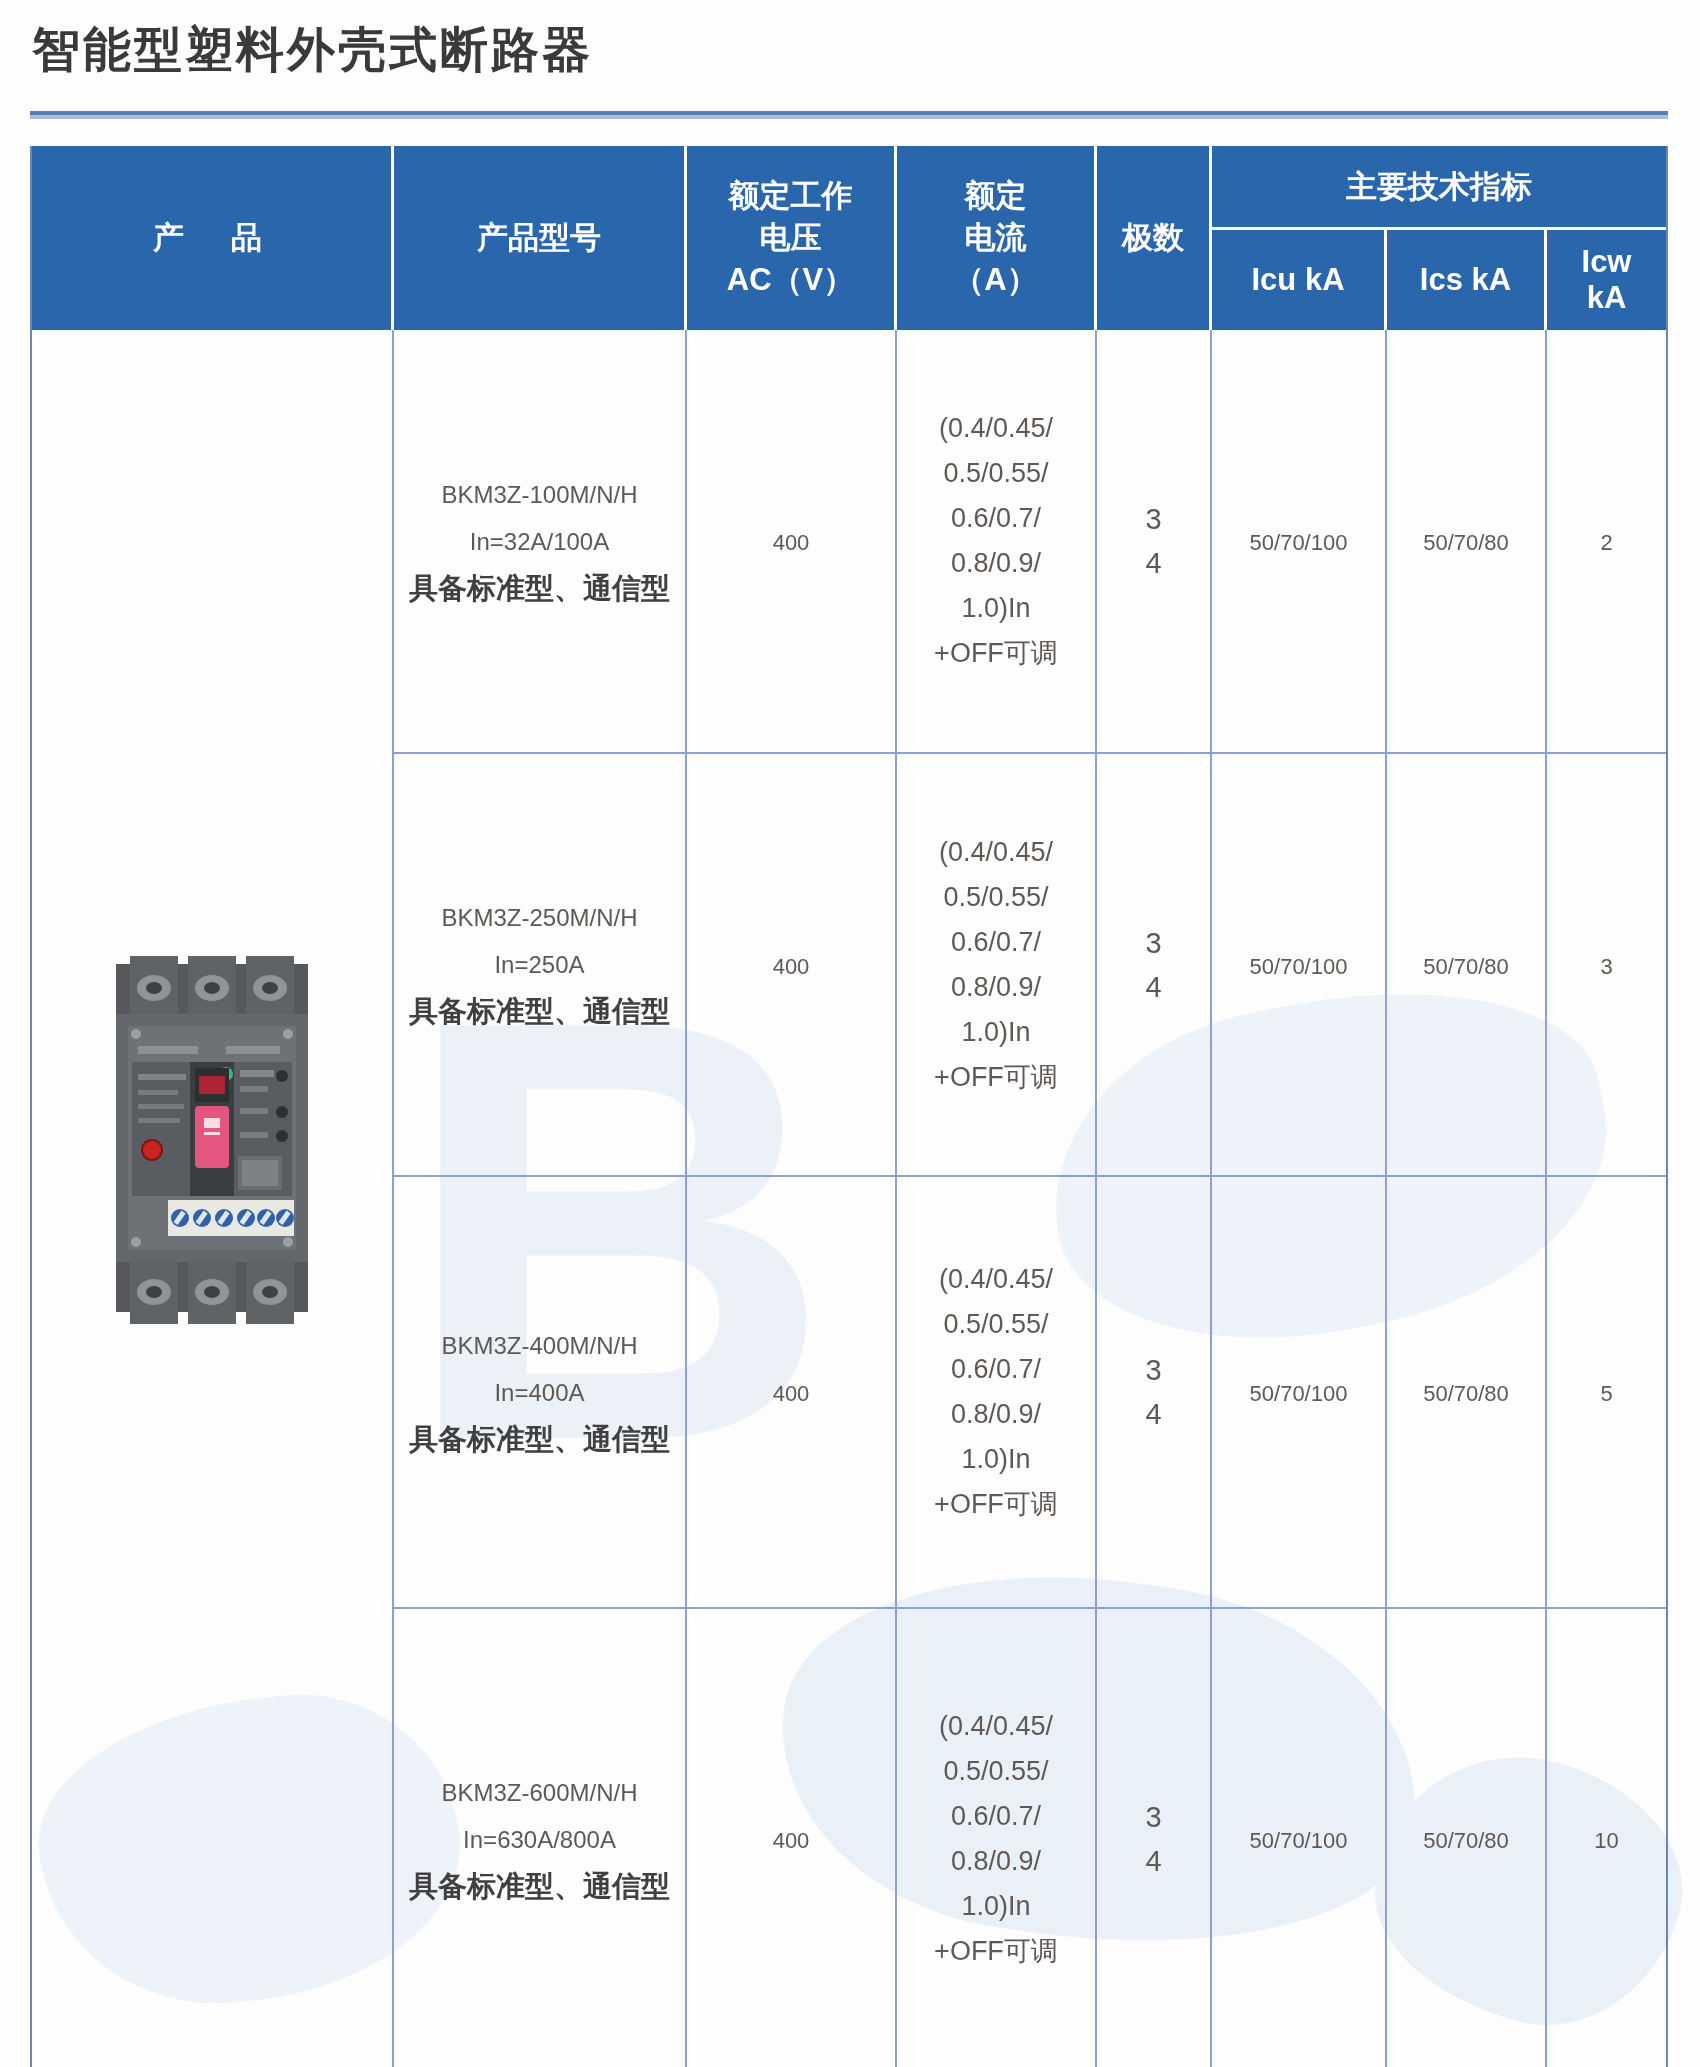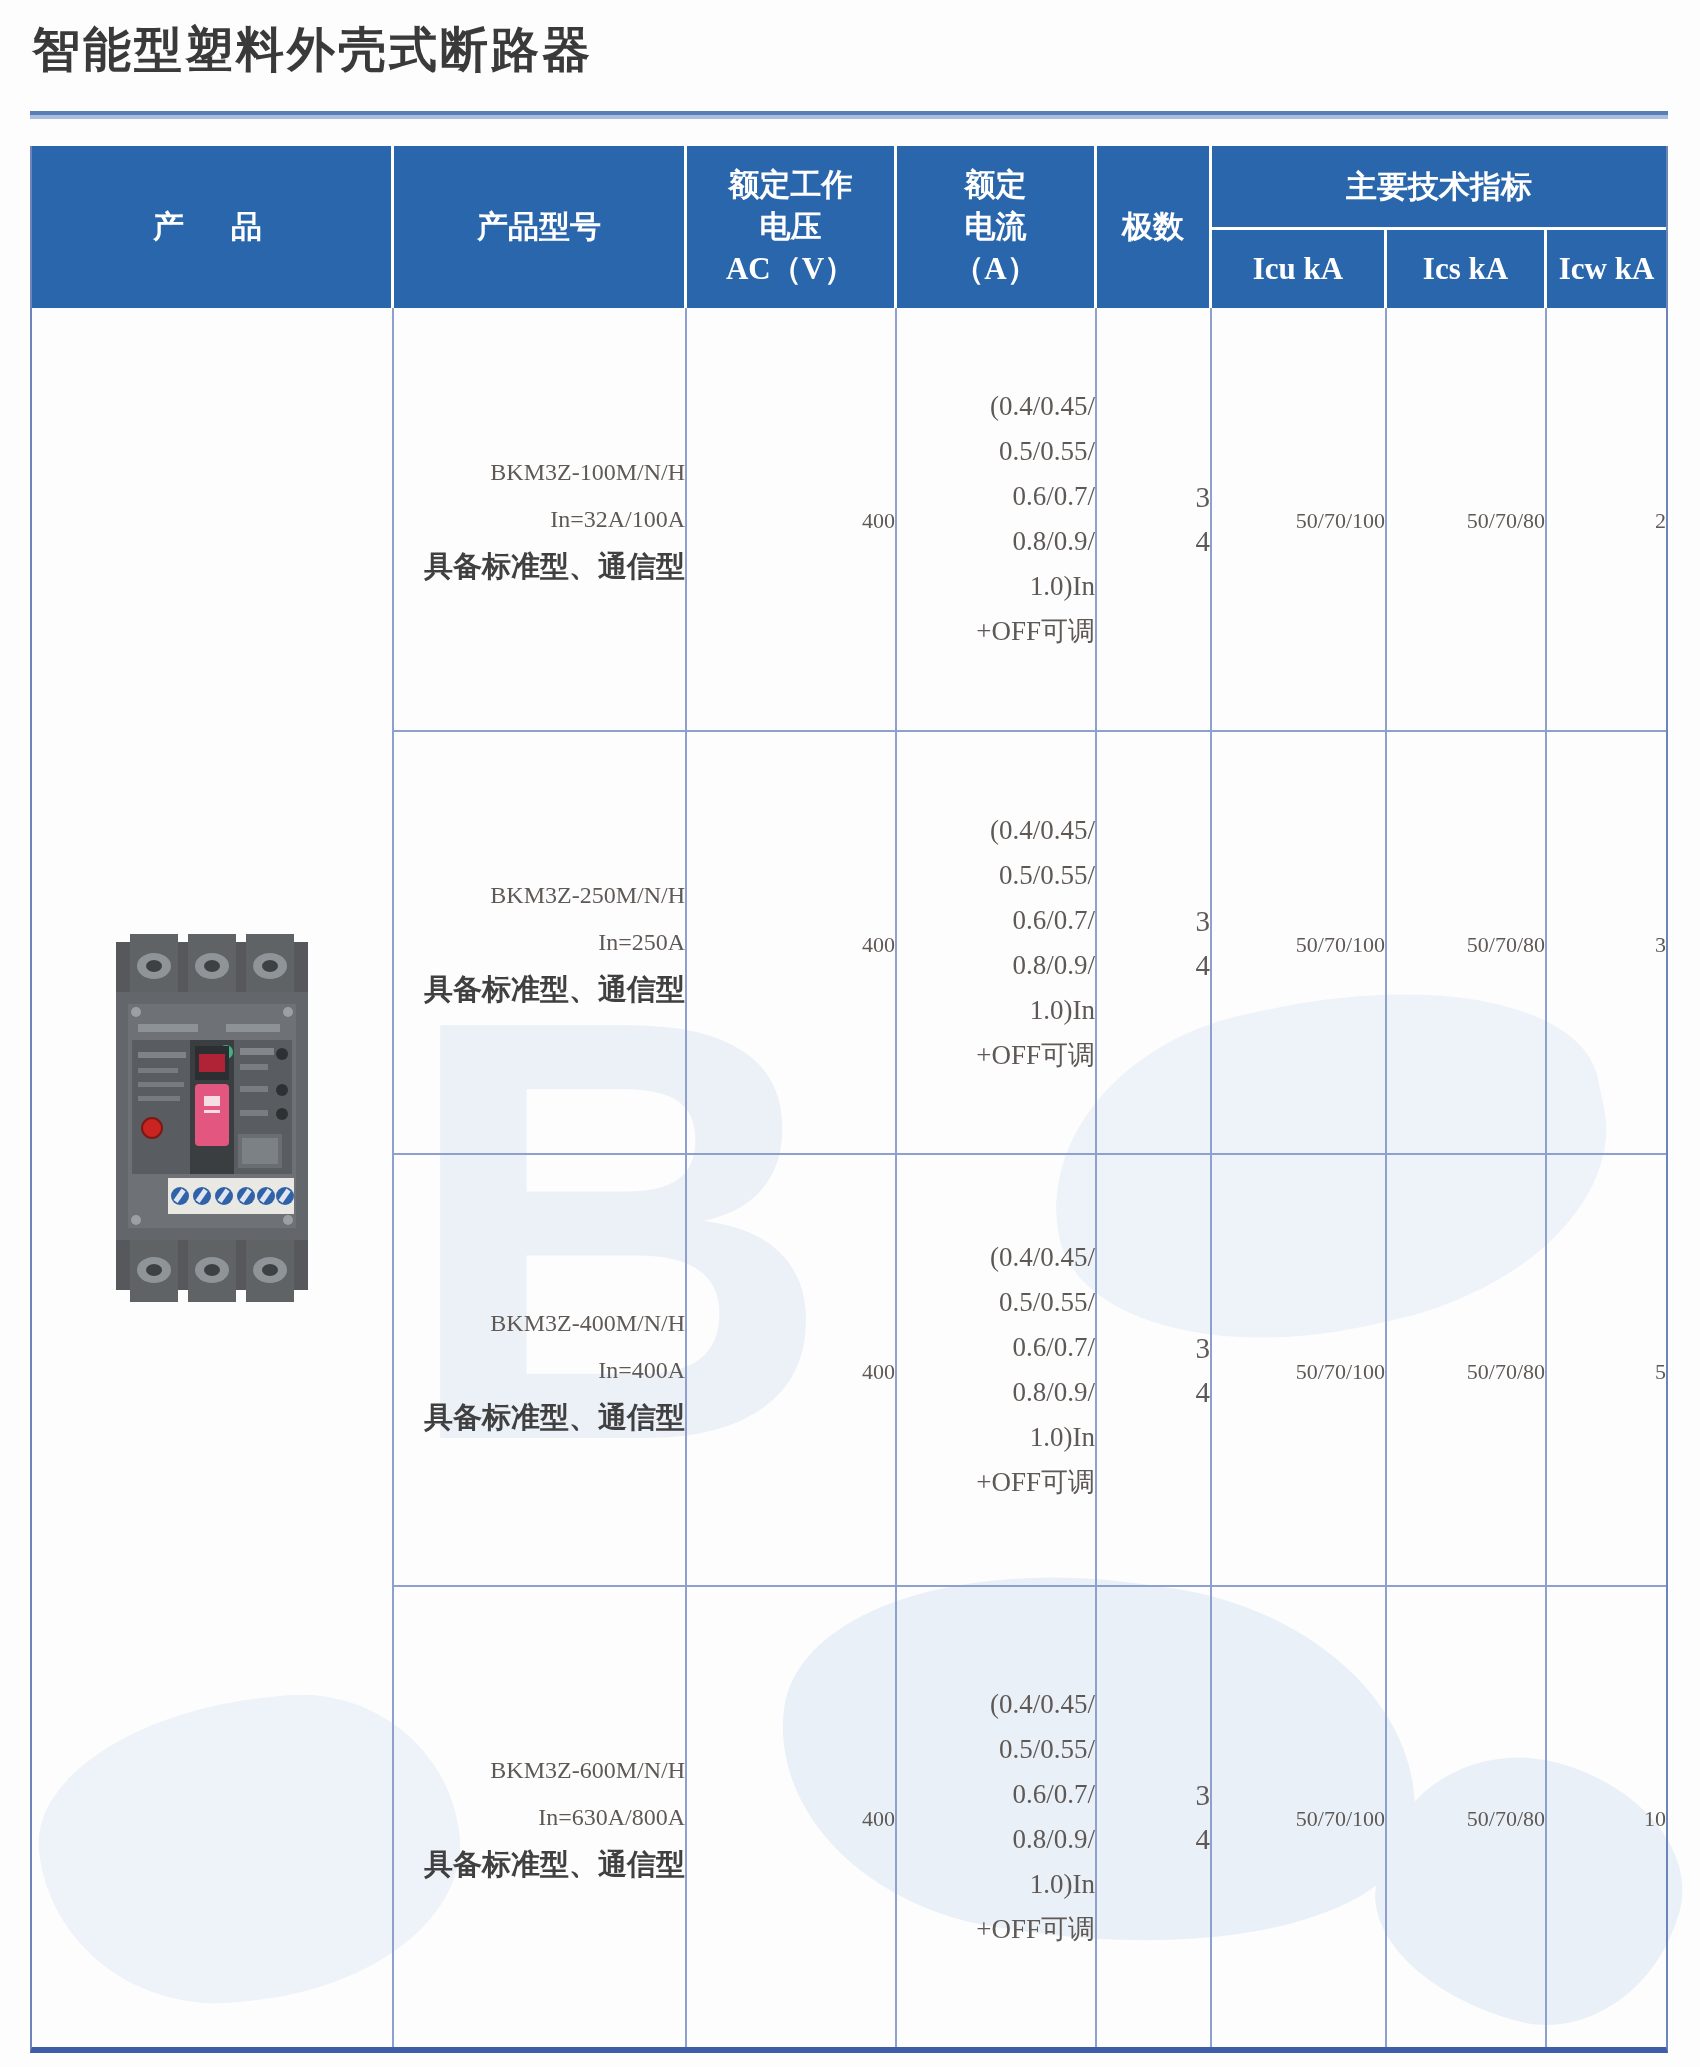--- a/index.html
+++ b/index.html
@@ -34,37 +34,37 @@
     background:linear-gradient(#577fb6 0 55%, #a9bedb 55% 100%);
   }
 
   
   .table-wrap {
     position:absolute; left:30px; top:146px; z-index:2;
     border-left:2px solid #6b84ba; border-right:2px solid #6b84ba;
     border-bottom:6px solid #3f5ca6;
   }
   table { border-collapse:separate; border-spacing:0; table-layout:fixed; width:1634px; }
-  td,th { padding:0; margin:0;font-family:Liberation Serif, serif; }
+  td,th { padding:14px; margin:0; }
 
   
   thead th {
     background:#2a66ac; color:#ffffff; font-weight:bold; text-align:center;
     vertical-align:middle; font-size:31px;
     border-right:3px solid #ffffff;
   }
   thead th.no-r { border-right:none; }
   thead th.group-head { border-bottom:3px solid #ffffff;margin-left:25px; }
   .hline { line-height:42px; }
   .tr-head-a { height:84px; }
   .tr-head-b { height:78px; }
 
   
   tbody td {
-    background:transparent; text-align:right; vertical-align:middle;
+    background:transparent; text-align:center; vertical-align:middle;
     color:#5f5956; font-size:28px;
     border-right:2px solid #8ea0cd; border-bottom:2px solid #8ea0cd;
   }
   tbody td.no-r { border-right:none; }
   tbody tr.last td { border-bottom:none; }
   td.product-cell { border-bottom:none; }
 
   .r1 { height:424px; } .r2 { height:423px; } .r3 { height:432px; } .r4 { height:460px; }
 
   .model-line { line-height:47px; font-size:24px; }

